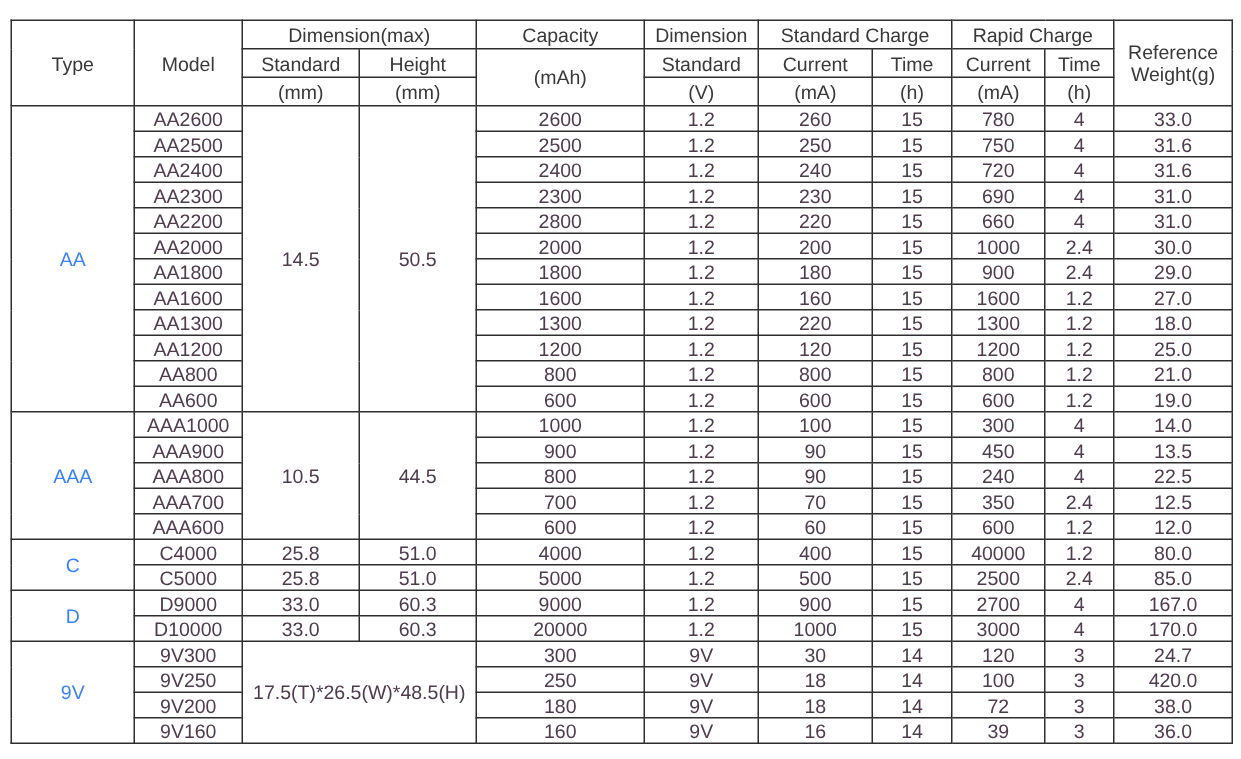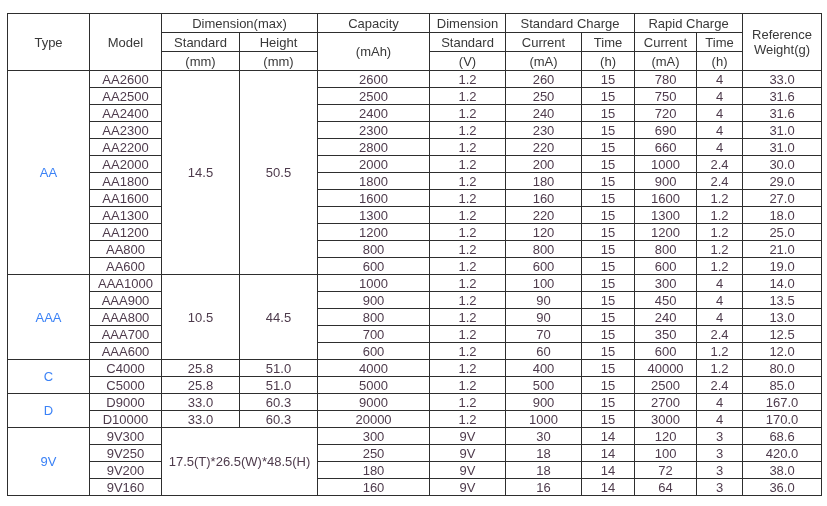--- a/index.html
+++ b/index.html
@@ -236,21 +236,21 @@
         <td>13.5</td>
       </tr>
       <tr>
         <td>AAA800</td>
         <td>800</td>
         <td>1.2</td>
         <td>90</td>
         <td>15</td>
         <td>240</td>
         <td>4</td>
-        <td>13.0</td>
+        <td>22.5</td>
       </tr>
       <tr>
         <td>AAA700</td>
         <td>700</td>
         <td>1.2</td>
         <td>70</td>
         <td>15</td>
         <td>350</td>
         <td>2.4</td>
         <td>12.5</td>
@@ -318,21 +318,21 @@
       <tr>
         <td rowspan="4" class="type-cell">9V</td>
         <td>9V300</td>
         <td colspan="2" rowspan="4">17.5(T)*26.5(W)*48.5(H)</td>
         <td>300</td>
         <td>9V</td>
         <td>30</td>
         <td>14</td>
         <td>120</td>
         <td>3</td>
-        <td>68.6</td>
+        <td>24.7</td>
       </tr>
       <tr>
         <td>9V250</td>
         <td>250</td>
         <td>9V</td>
         <td>18</td>
         <td>14</td>
         <td>100</td>
         <td>3</td>
         <td>420.0</td>
@@ -346,18 +346,18 @@
         <td>72</td>
         <td>3</td>
         <td>38.0</td>
       </tr>
       <tr>
         <td>9V160</td>
         <td>160</td>
         <td>9V</td>
         <td>16</td>
         <td>14</td>
-        <td>64</td>
+        <td>39</td>
         <td>3</td>
         <td>36.0</td>
       </tr>
     </tbody>
 </table>
 
 </body></html>

